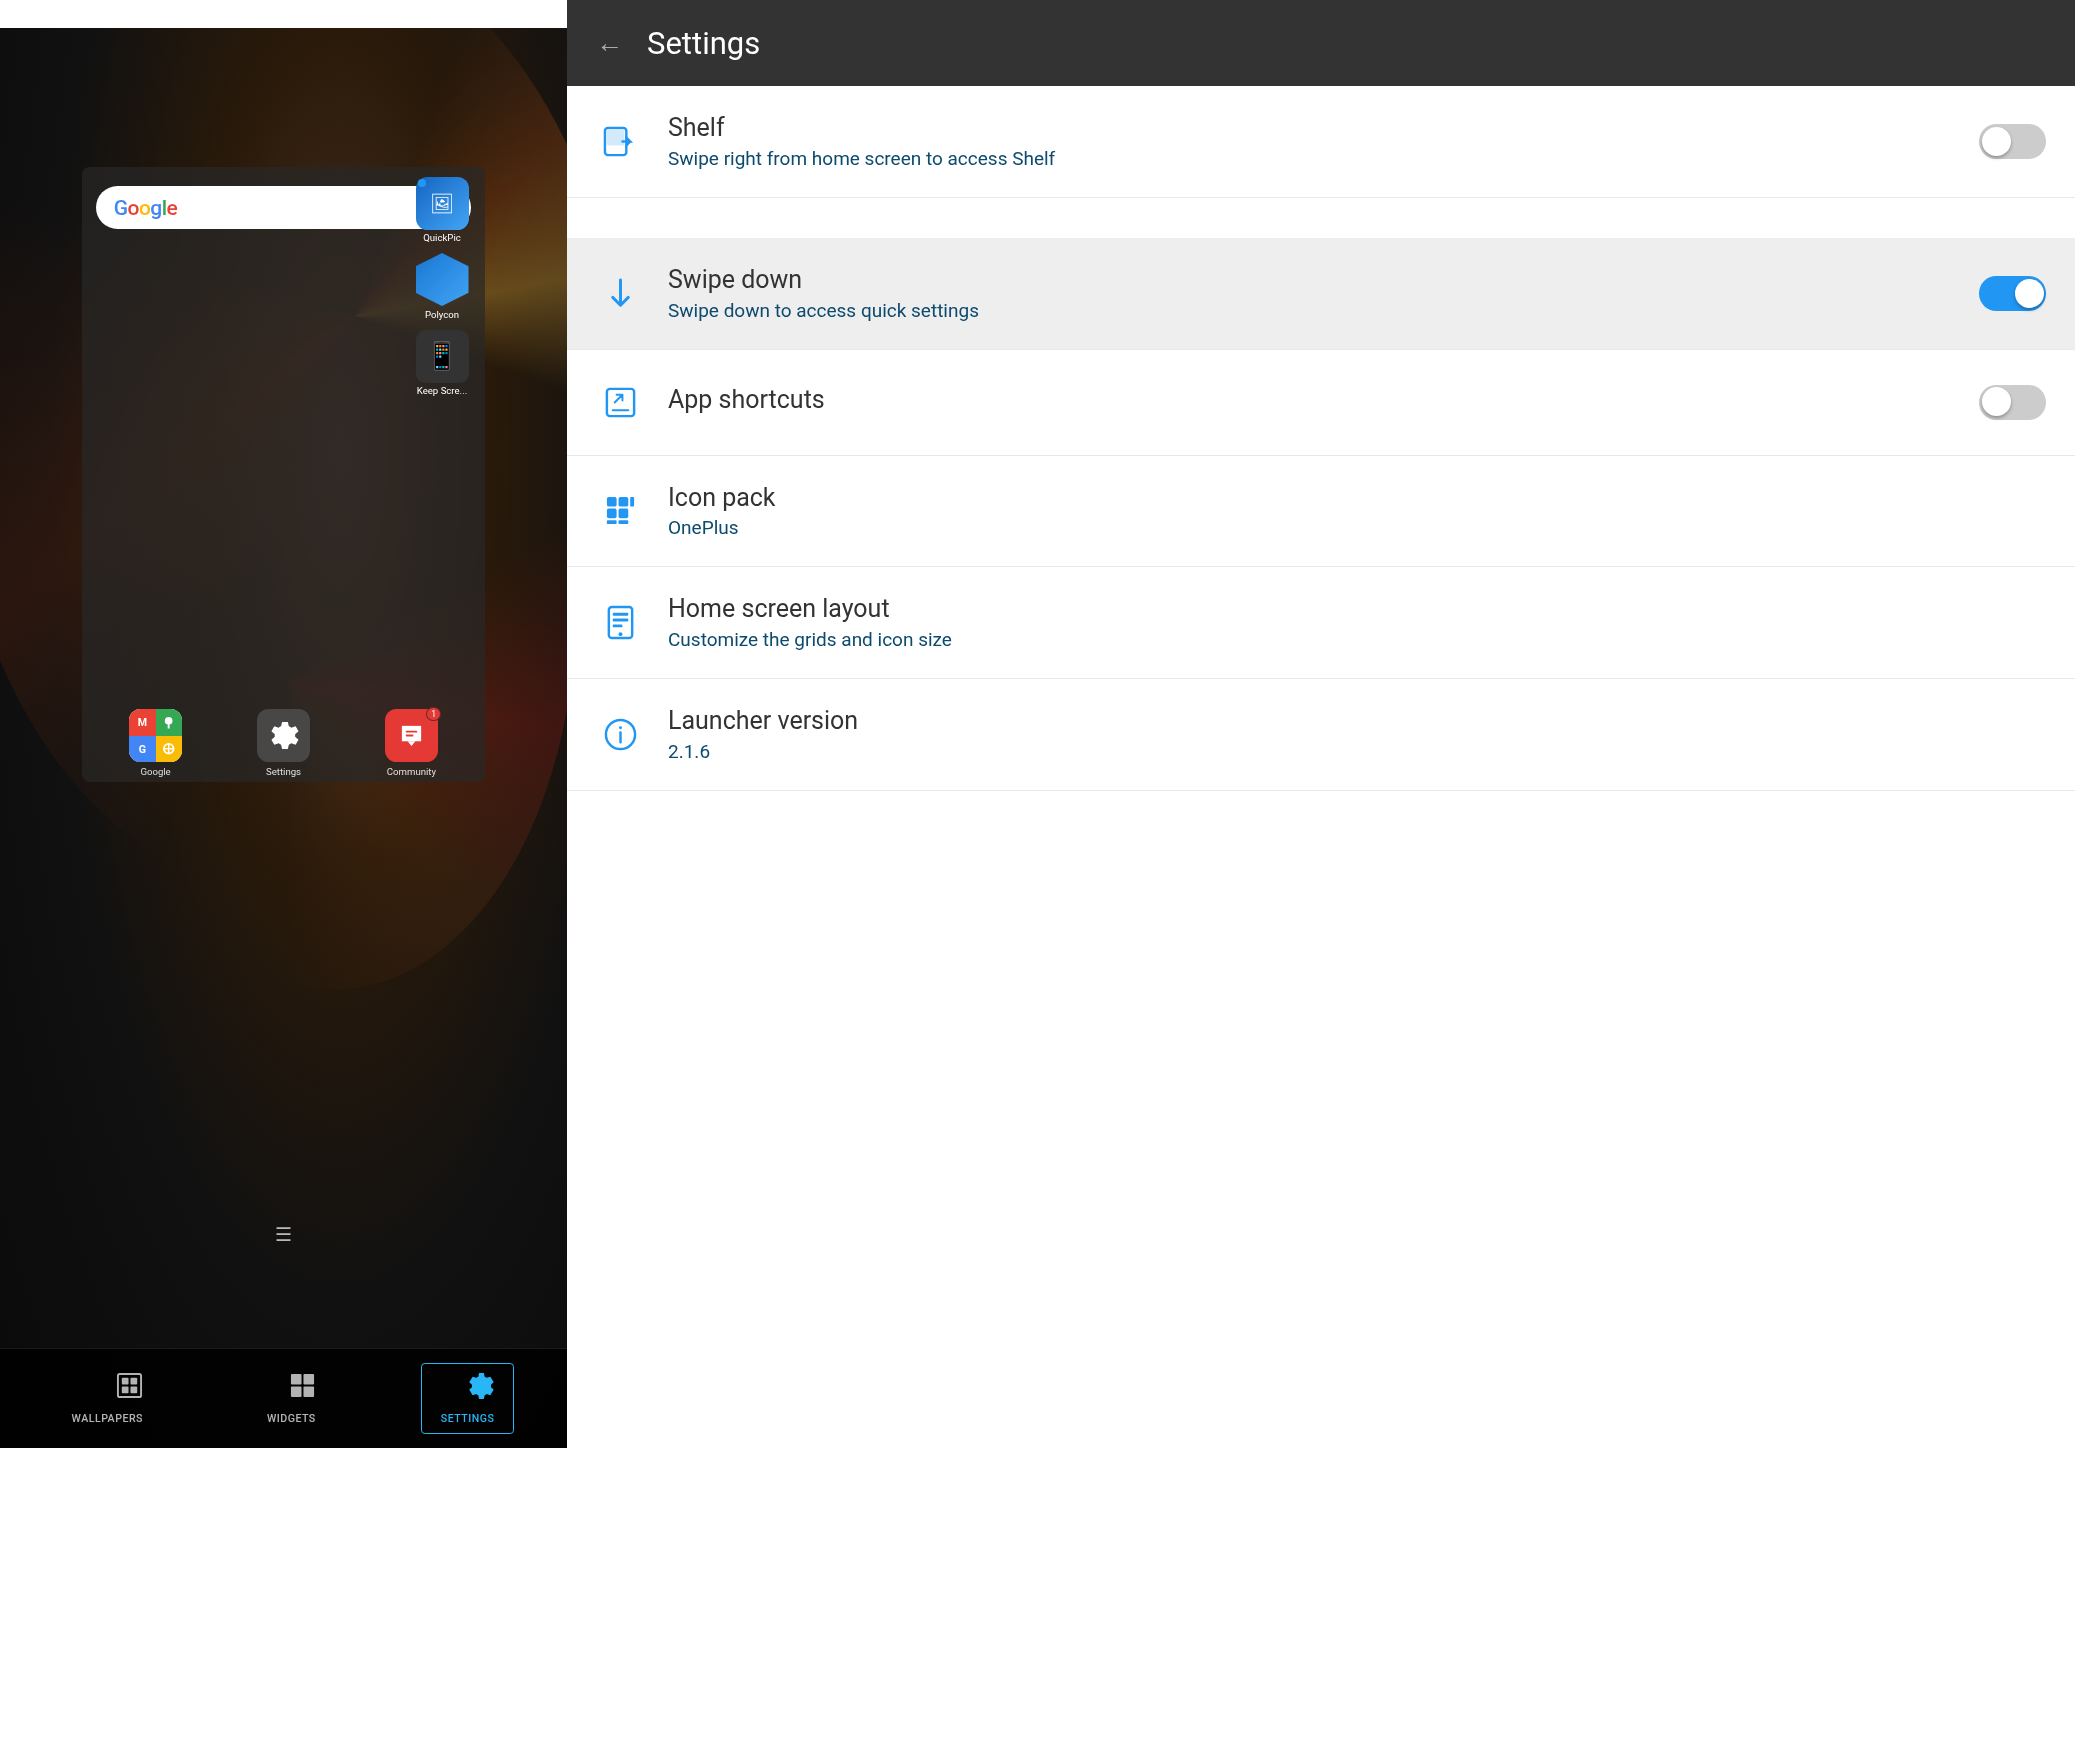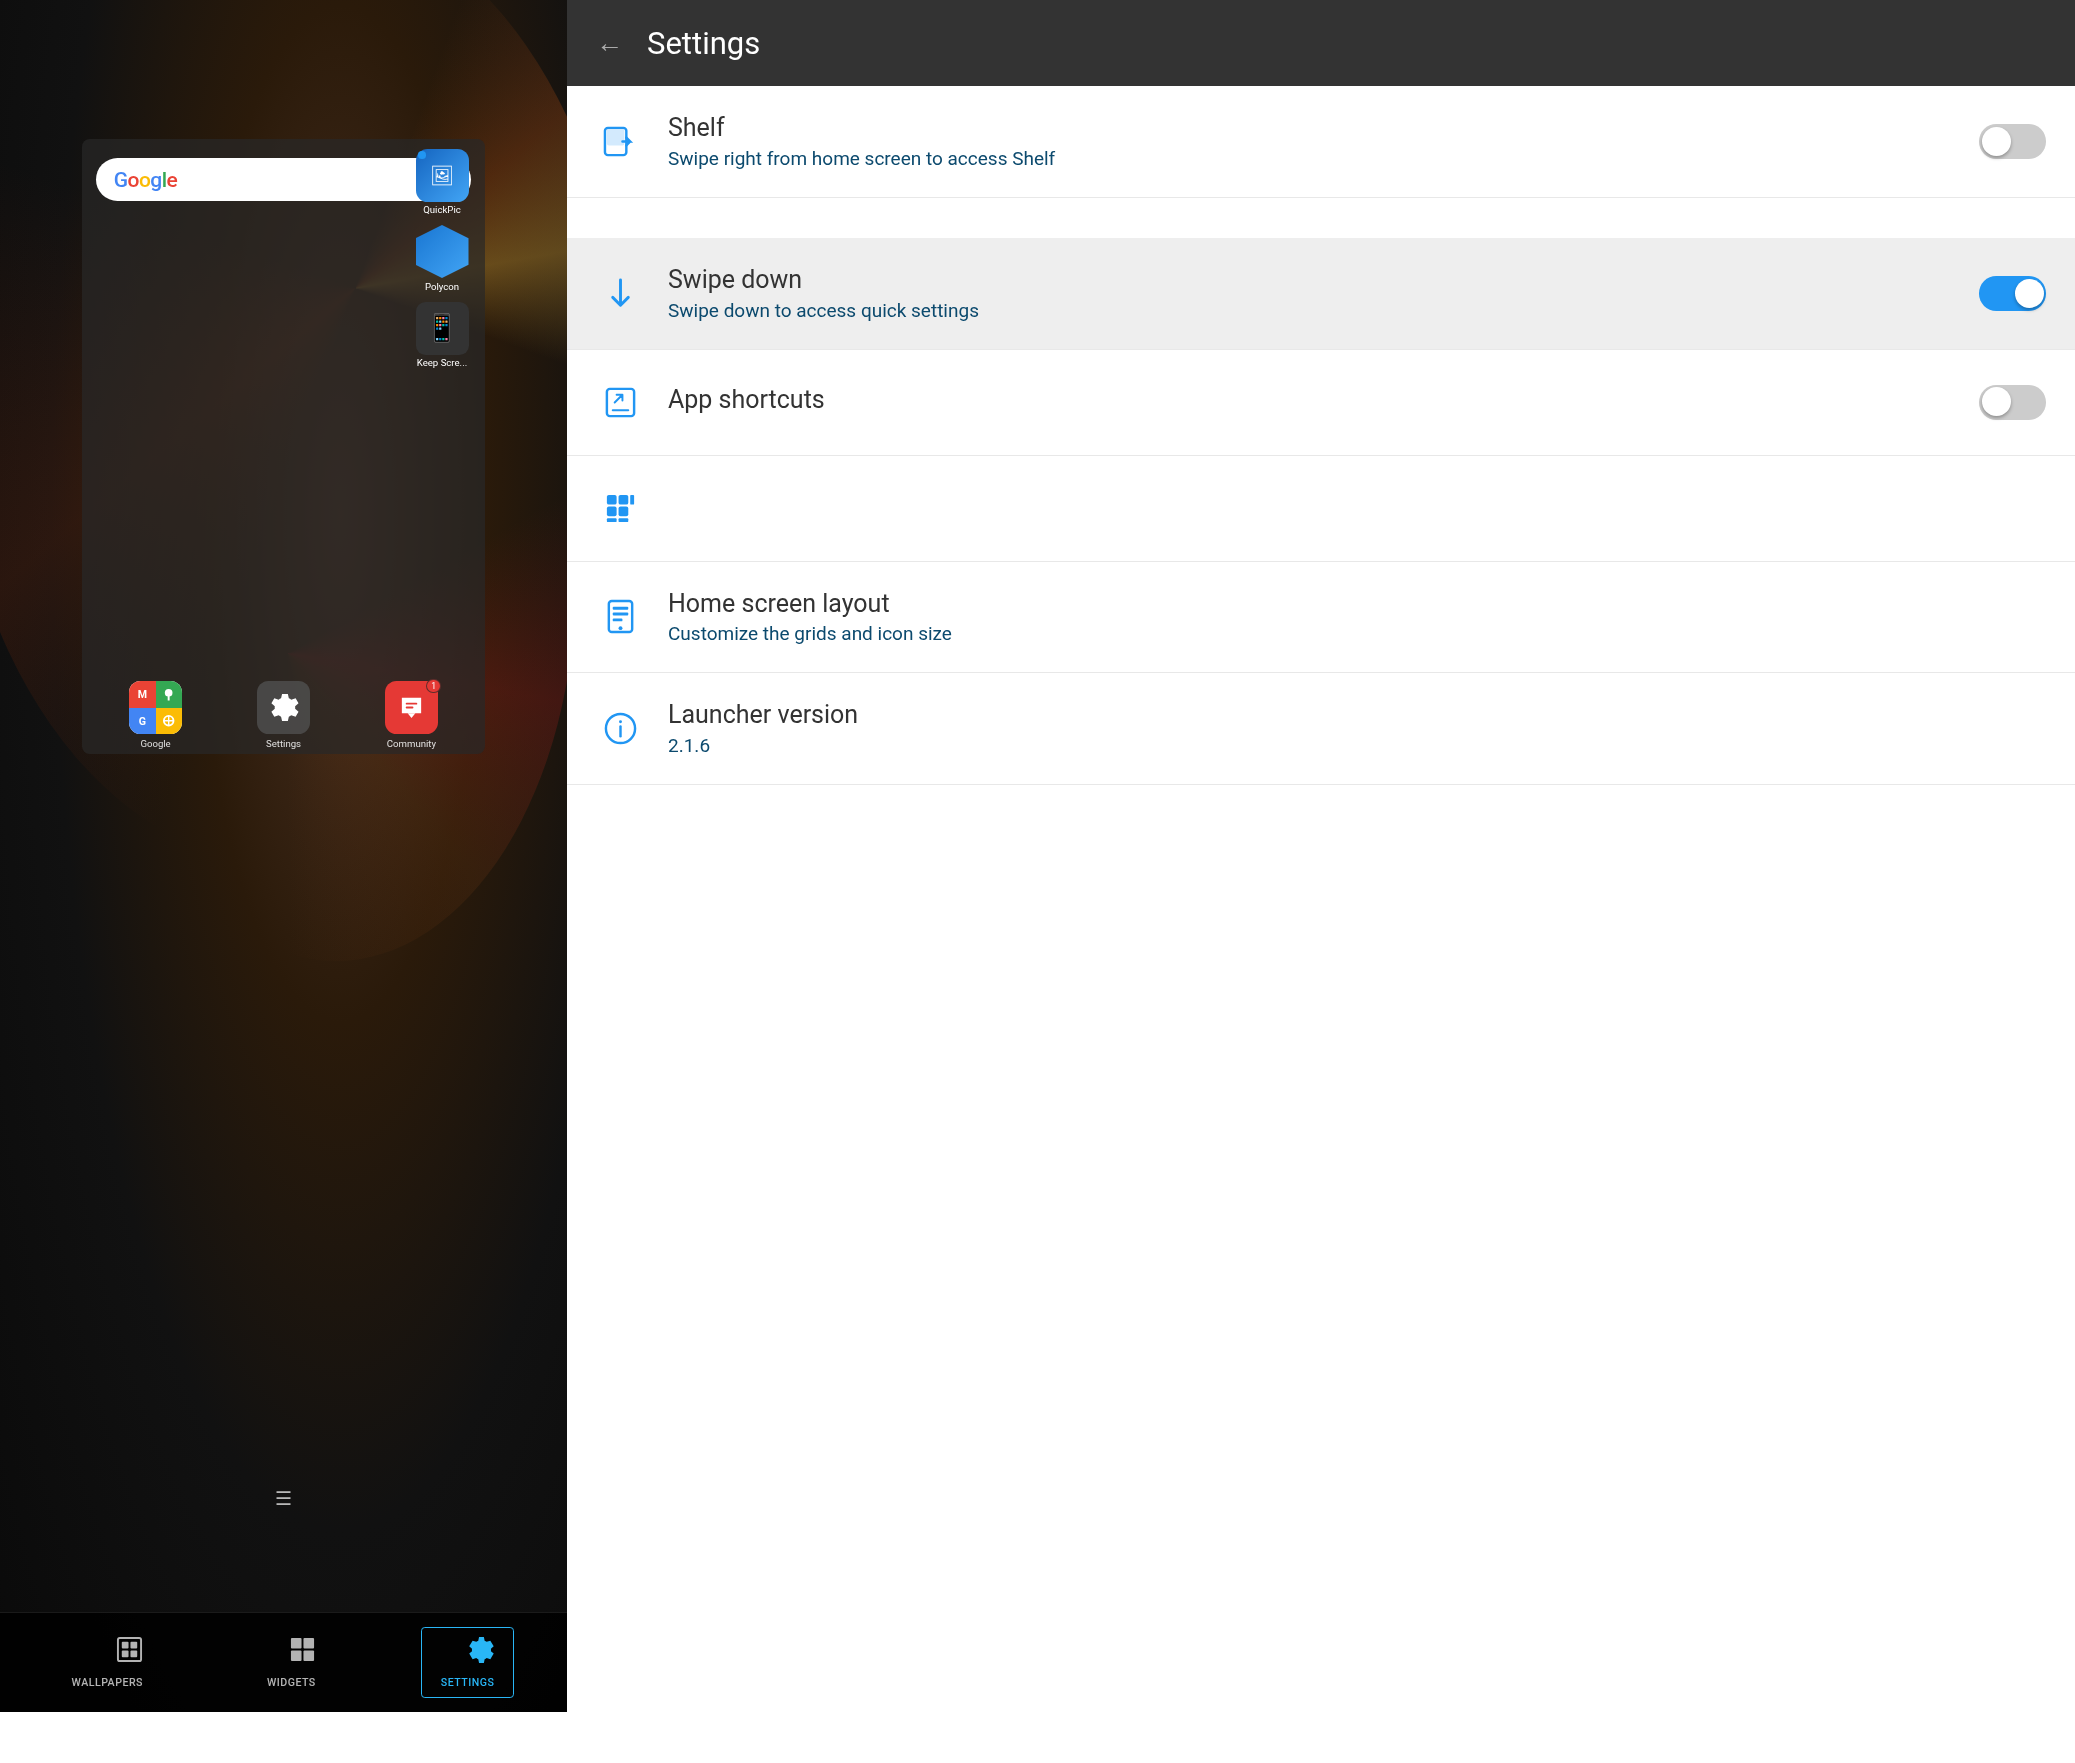--- a/index.html
+++ b/index.html
@@ -7,25 +7,26 @@
       width: 2075px;
       height: 1764px;
       display: flex;
       font-family: 'Roboto', Arial, sans-serif;
       overflow: hidden;
     }
 
     
     .left-panel {
       width: 567px;
-      height: 1712px;
+      height: 1420px;
       background: #1a1a1a;
       position: relative;
       overflow: hidden;
       flex-shrink: 0;
+      margin-top: 28px;
     }
 
     .wallpaper-bg {
       position: absolute;
       top: 0; left: 0; right: 0; bottom: 0;
       background: radial-gradient(ellipse at 60% 30%, #4a3020 0%, #2a1a0a 30%, #111 60%, #0a0a0a 100%);
     }
 
     
     .wallpaper-bg::before {
@@ -644,20 +645,24 @@
         <svg width="35" height="35" viewBox="0 0 36 36" fill="#2196F3">
           <rect x="4" y="4" width="10" height="10" rx="2"></rect>
           <rect x="16" y="4" width="10" height="10" rx="2"></rect>
           <rect x="28" y="4" width="4" height="10" rx="1"></rect>
           <rect x="4" y="16" width="10" height="10" rx="2"></rect>
           <rect x="16" y="16" width="10" height="10" rx="2"></rect>
           <rect x="4" y="28" width="10" height="4" rx="1"></rect>
           <rect x="16" y="28" width="10" height="4" rx="1"></rect>
         </svg>
       </div>
+      <div class="settings-text">
+        <div class="settings-item-title">Icon pack</div>
+        <div class="settings-item-subtitle">OnePlus</div>
+      </div>
     </div>
 
     <div class="settings-item">
       <div class="settings-icon">
         <svg width="35" height="35" viewBox="0 0 36 36" fill="#2196F3">
           <rect x="6" y="2" width="24" height="32" rx="3" fill="none" stroke="#2196F3" stroke-width="2.5"></rect>
           <rect x="10" y="8" width="16" height="3" rx="1"></rect>
           <rect x="10" y="14" width="16" height="3" rx="1"></rect>
           <rect x="10" y="20" width="10" height="3" rx="1"></rect>
           <circle cx="18" cy="30" r="2"></circle>

